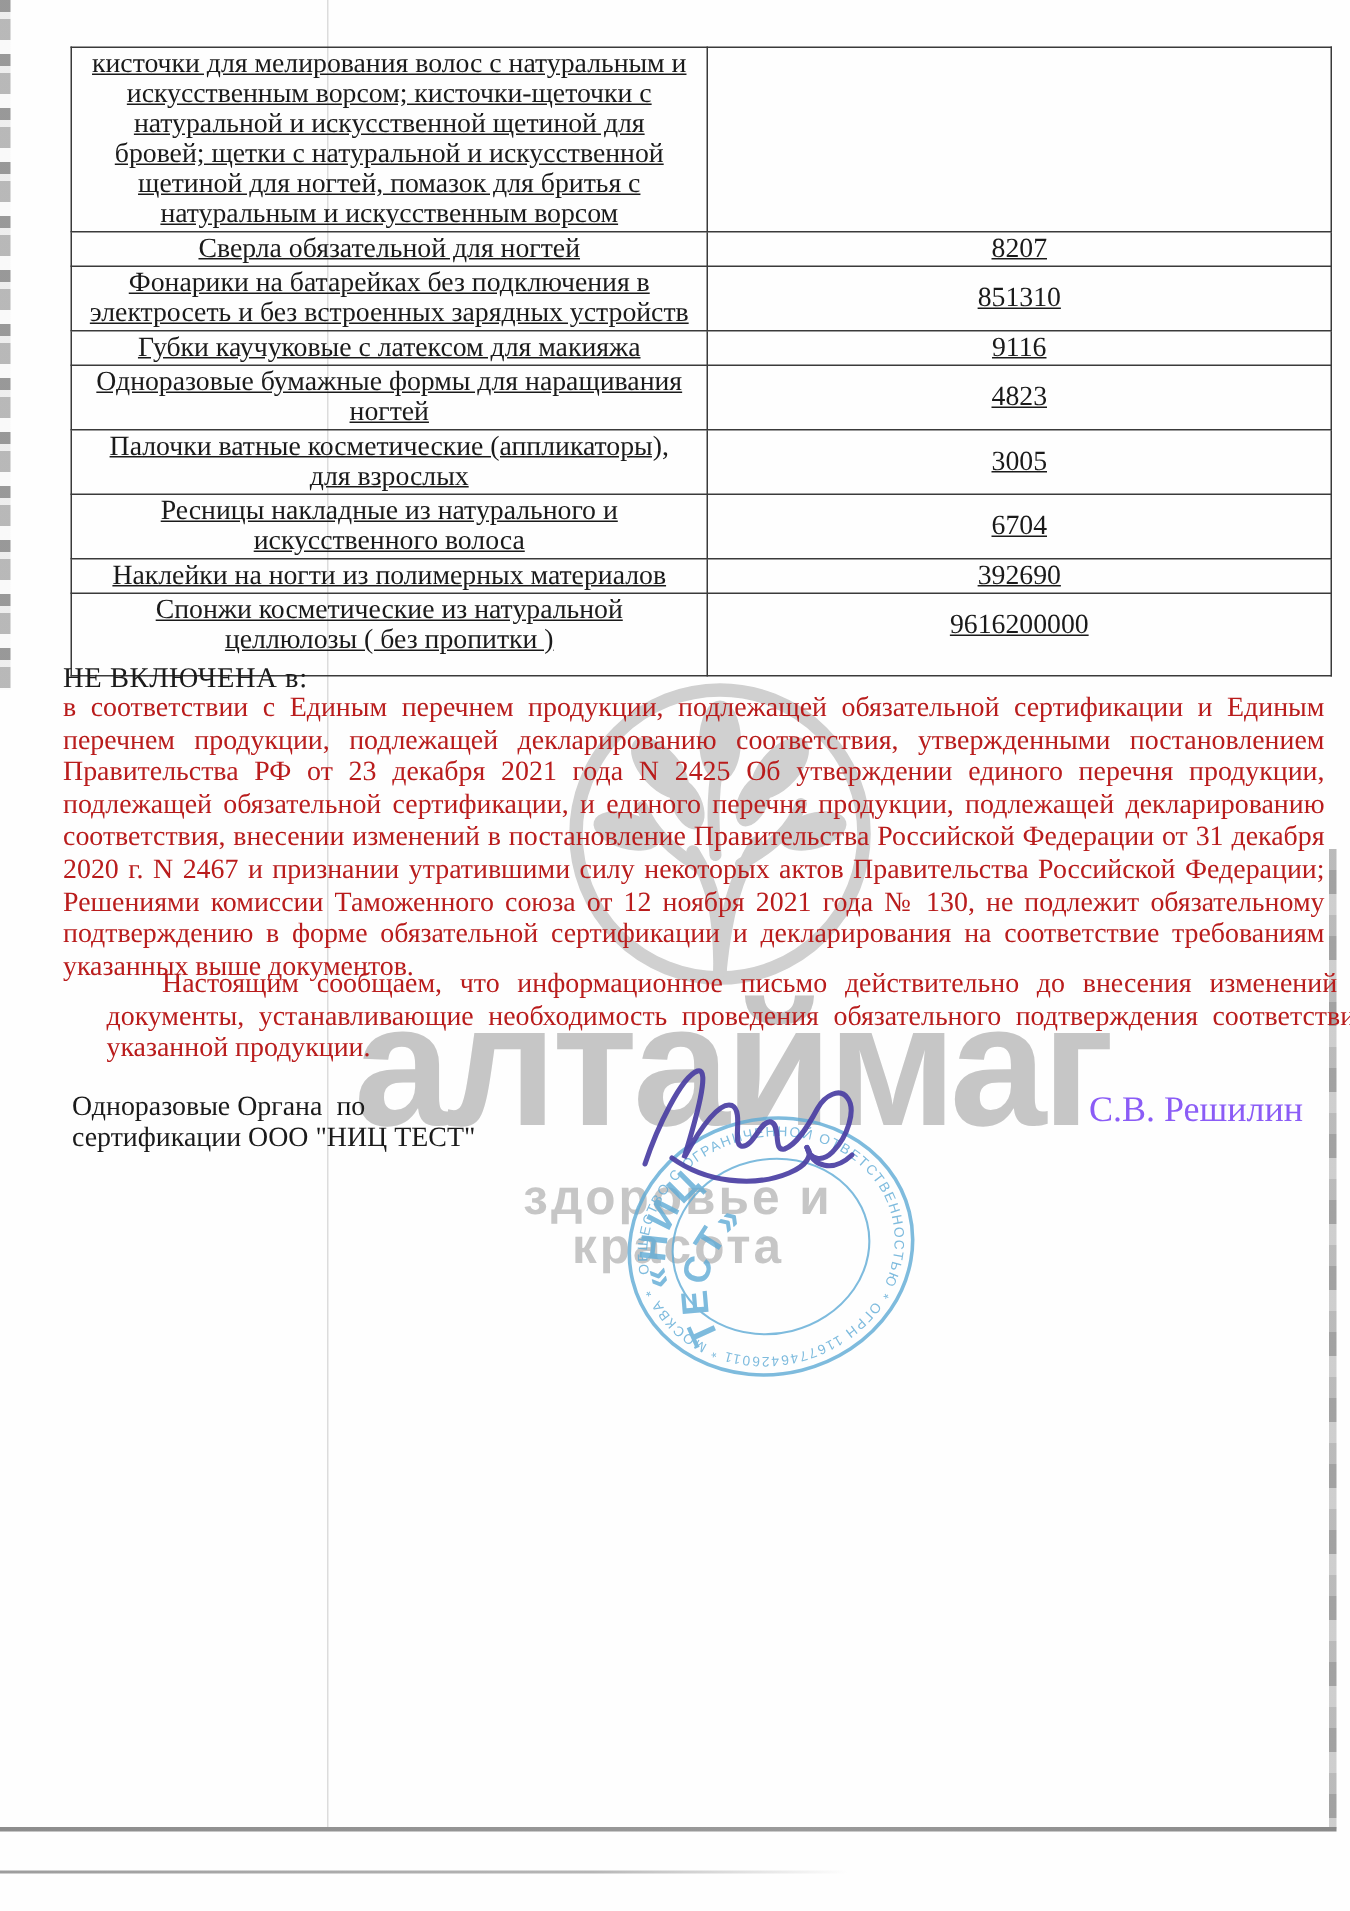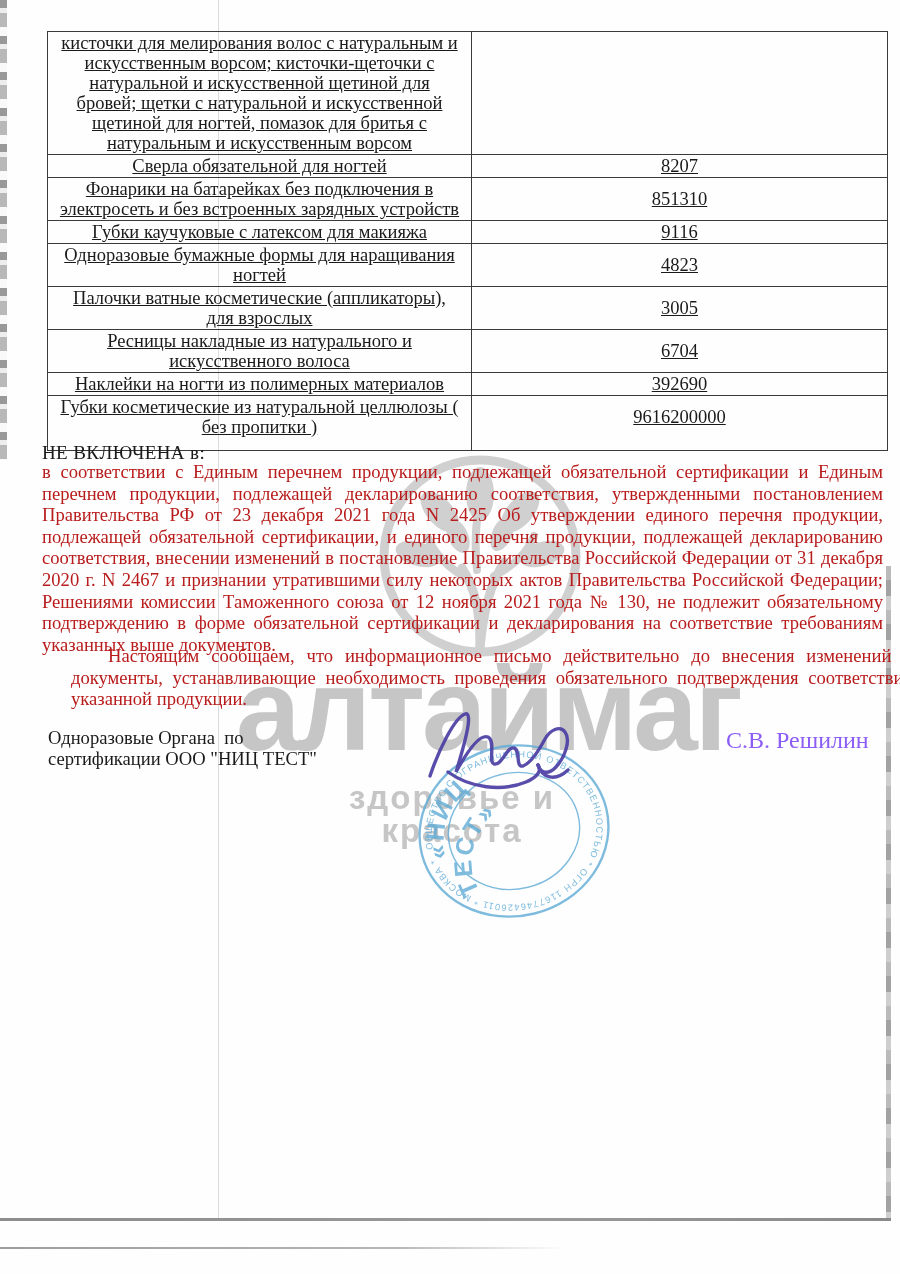--- a/index.html
+++ b/index.html
@@ -152,21 +152,21 @@
       </tr>
       <tr>
         <td>Ресницы накладные из натурального и искусственного волоса</td>
         <td class="code-cell">6704</td>
       </tr>
       <tr>
         <td>Наклейки на ногти из полимерных материалов</td>
         <td class="code-cell">392690</td>
       </tr>
       <tr>
-        <td>Губки косметические из натуральной целлюлозы ( без пропитки )</td>
+        <td>Спонжи косметические из натуральной целлюлозы ( без пропитки )</td>
         <td class="code-cell">9616200000</td>
       </tr>
     </tbody>
   </table>
 
   <div class="txt heading">НЕ ВКЛЮЧЕНА в:</div>
   <p class="txt para para1">в соответствии с Единым перечнем продукции, подлежащей обязательной сертификации и Единым перечнем продукции, подлежащей декларированию соответствия, утвержденными постановлением Правительства РФ от 23 декабря 2021 года N 2425 Об утверждении единого перечня продукции, подлежащей обязательной сертификации, и единого перечня продукции, подлежащей декларированию соответствия, внесении изменений в постановление Правительства Российской Федерации от 31 декабря 2020 г. N 2467 и признании утратившими силу некоторых актов Правительства Российской Федерации; Решениями комиссии Таможенного союза от 12 ноября 2021 года № 130, не подлежит обязательному подтверждению в форме обязательной сертификации и декларирования на соответствие требованиям указанных выше документов.</p>
   <p class="txt para para2">Настоящим сообщаем, что информационное письмо действительно до внесения изменений в документы, устанавливающие необходимость проведения обязательного подтверждения соответствия указанной продукции.</p>
 
   <div class="txt role-line role-1">Одноразовые Органа  по</div>

